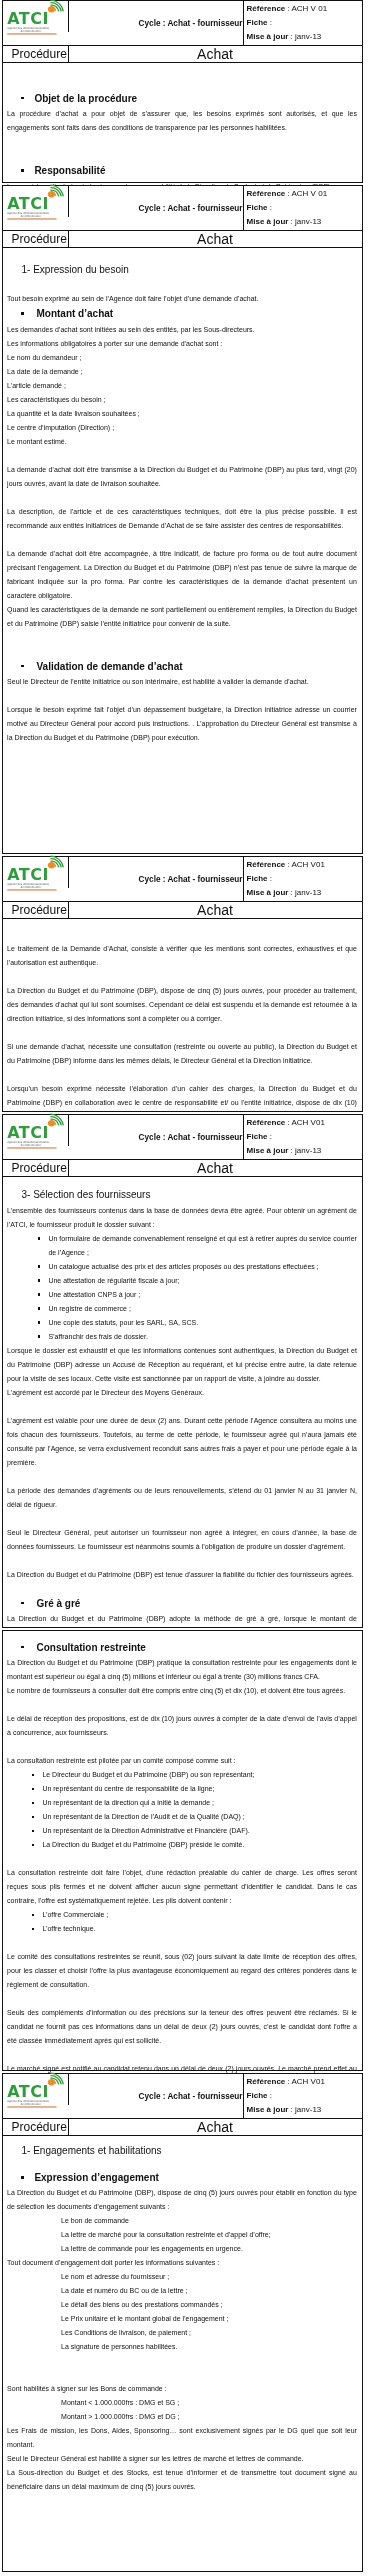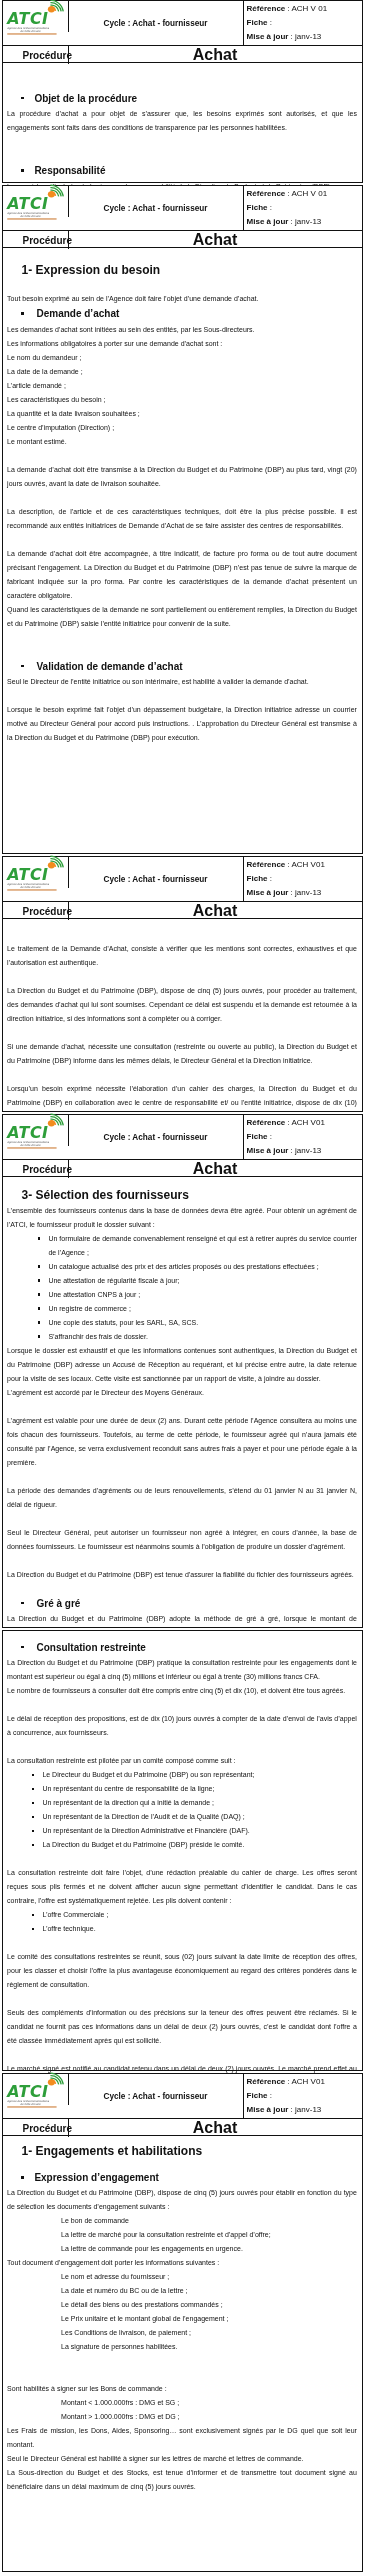--- a/index.html
+++ b/index.html
@@ -1,34 +1,34 @@
 <!DOCTYPE html>
 <html style="font-size:8.2px"><head>
 <meta charset="utf-8">
 <style>
   * { box-sizing: border-box; }
   html, body { margin: 0; padding: 0; background: #ffffff; }
   body { width: 370px; font-family: "Liberation Sans", sans-serif; color: #111; font-size: 7px; }
   .sheet { position: relative; width: 361px; margin-left: 1.5px; border: 0.5px solid #111; border-top: none; background: #fff; }
   .sheet.notop { border-top: 0.5px solid #111; }
   .hdr { display: grid; grid-template-columns: 66px 175px 1fr; border-top: 0.5px solid #111; }
-  .hdr .logo { border-right: 0.5px solid #111; height: 31px; display: flex; align-items: center; justify-content: center; font-style: italic; }
-  .hdr .cycle { border-right: 0.5px solid #111; display: flex; align-items: center; justify-content: center; font-weight: bold; font-size: 8.2px; }
+  .hdr .logo { border-right: 0.5px solid #111; height: 31px; display: flex; align-items: center; justify-content: center; }
+  .hdr .cycle { border-right: 0.5px solid #111; display: flex; align-items: center; justify-content: flex-end; font-weight: bold; font-size: 8.2px; }
   .hdr .meta { padding: 1px 3.1px; font-size: 8px; line-height: 14px; }
   .hdr .meta b { font-weight: bold; }
   .proc { display: grid; grid-template-columns: 66px 1fr; border-top: 0.5px solid #111; border-bottom: 0.5px solid #111; height: 17.5px; }
-  .proc .lbl { border-right: 0.5px solid #111; font-weight: bold; font-size: 10px; padding-left: 20px; display: flex; align-items: center; }
-  .proc .ttl { font-weight: bold; font-size: 16px; display: flex; align-items: center; justify-content: center; }
+  .proc .lbl { border-right: 0.5px solid #111; font-weight: normal; font-size: 12px; padding-left: 9px; display: flex; align-items: center; }
+  .proc .ttl { font-weight: normal; font-size: 14px; display: flex; align-items: center; justify-content: center; }
   .body { padding: 0 4.6px 0 4.6px; line-height: 14px; }
   .body p { margin: 0; text-align: justify; }
   .gap { height: 14px; }
   .gap2 { height: 28px; }
   .h-bullet { font-weight: bold; font-size: 10px; padding-left: 14.4px; margin: 0; line-height: 16.5px; }
   .h-bullet .sq { display: inline-block; width: 2.6px; height: 2.6px; background: #111; vertical-align: middle; margin-right: 10.3px; position: relative; top: -1px; }
-  .h-num { font-weight: bold; font-size: 12px; padding-left: 14.4px; line-height: 16.5px; margin: 0; }
+  .h-num { font-weight: normal; font-size: 10px; padding-left: 14.4px; line-height: 16.5px; margin: 0; }
   ul.sqlist { list-style: none; margin: 0; padding: 0 0 0 29px; }
   ul.sqlist li { position: relative; padding-left: 10.3px; text-align: justify; }
   ul.sqlist li::before { content: ""; position: absolute; left: 0; top: 5.7px; width: 2.1px; height: 2.6px; background: #111; }
   ul.indent { list-style: none; margin: 0; padding: 0 0 0 54px; }
   .logo svg { display: block; }
 </style>
 </head>
 <body>
 
 <div class="sheet" style="height:183px">
@@ -123,21 +123,21 @@
     <div class="ttl">
         <span class="pt">Achat</span>
       </div>
   </div>
 
   <div class="body">
     <div class="gap"></div>
     <h2 class="h-num">1-  Expression du besoin</h2>
     <div class="gap"></div>
     <p>Tout besoin exprimé au sein de l’Agence doit faire l’objet d’une demande d’achat.</p>
-    <h3 class="h-bullet"><span class="sq" style="margin-right:12.4px"></span><span>Demande d’achat</span></h3>
+    <h3 class="h-bullet"><span class="sq" style="margin-right:12.4px"></span><span>Montant d’achat</span></h3>
     <div>
         <div>Les demandes d’achat sont initiées au sein des entités, par les Sous-directeurs.</div>
         <div>Les informations obligatoires à porter sur une demande d’achat sont :</div>
         <div>Le nom du demandeur ;</div>
         <div>La date de la demande ;</div>
         <div>L’article demandé ;</div>
         <div>Les caractéristiques du besoin ;</div>
         <div>La quantité et la date livraison souhaitées ;</div>
         <div>Le centre d’imputation (Direction) ;</div>
         <div>Le montant estimé.</div>

